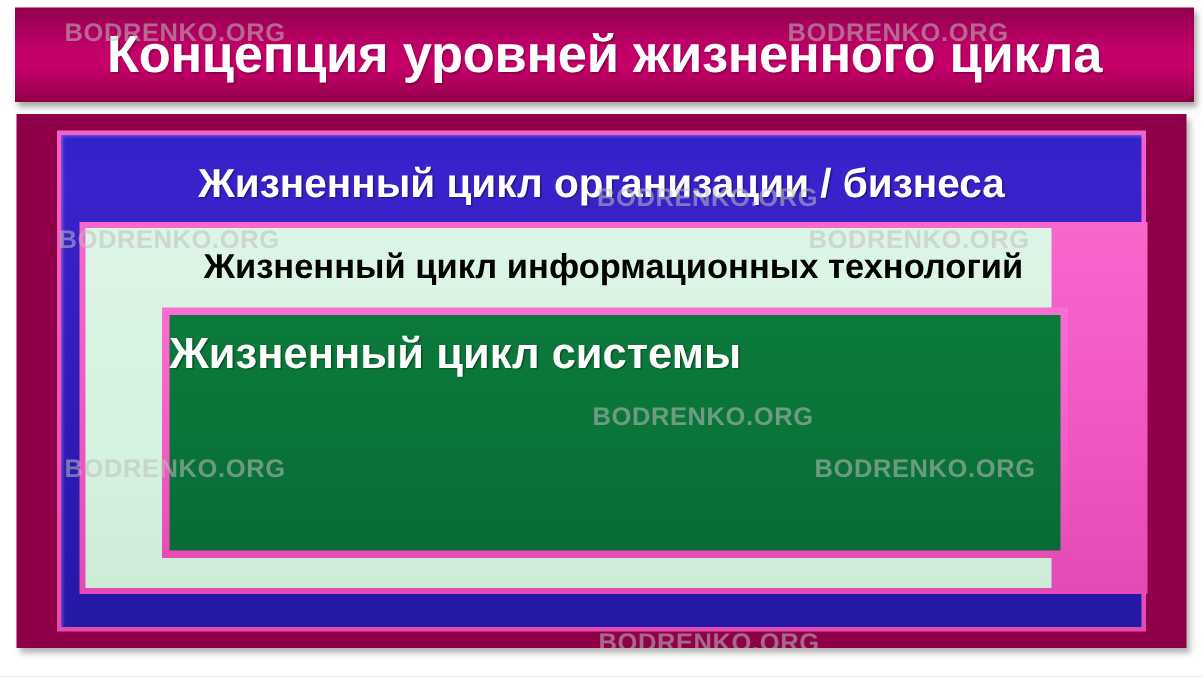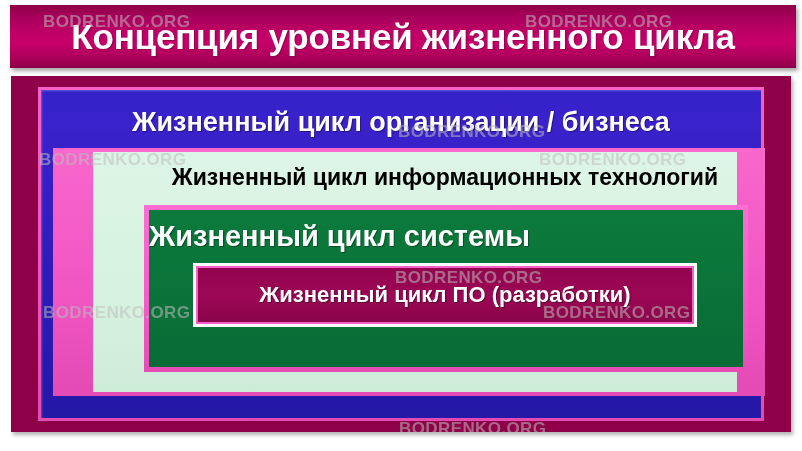--- a/index.html
+++ b/index.html
@@ -112,21 +112,20 @@
     height: 248px;
     background: linear-gradient(to bottom, #f867cc 0%, #f055c2 60%, #e44ab4 100%);
   }
   #level-it-mint {
     position: absolute;
     left: 4px;
     top: 4px;
     width: 644px;
     height: 240px;
     background: linear-gradient(to bottom, #ddf5e6 0%, #d6f2e0 60%, #cdecd8 100%);
-    margin-left: 36px;
   }
   #label-it {
     position: absolute;
     left: 0;
     top: 12px;
     width: 704px;
     text-align: center;
     color: #000000;
     font-size: 23px;
     font-weight: bold;
@@ -244,27 +243,20 @@
         <div id="level-it-rim">
           <div id="level-it-mint">
 
             <div id="label-it">Жизненный цикл информационных технологий</div>
 
             <div id="level-sys-rim">
               <div id="level-sys-green">
 
                 <div id="label-sys">Жизненный цикл системы</div>
 
-                <div id="level-sw-rim">
-                  <div id="level-sw-pinkline">
-                    <div id="level-sw-maroon">
-                      <div id="label-sw">Жизненный цикл ПО (разработки)</div>
-                    </div>
-                  </div>
-                </div>
 
               </div>
             </div>
 
           </div>
         </div>
 
       </div>
     </div>
   </div>

